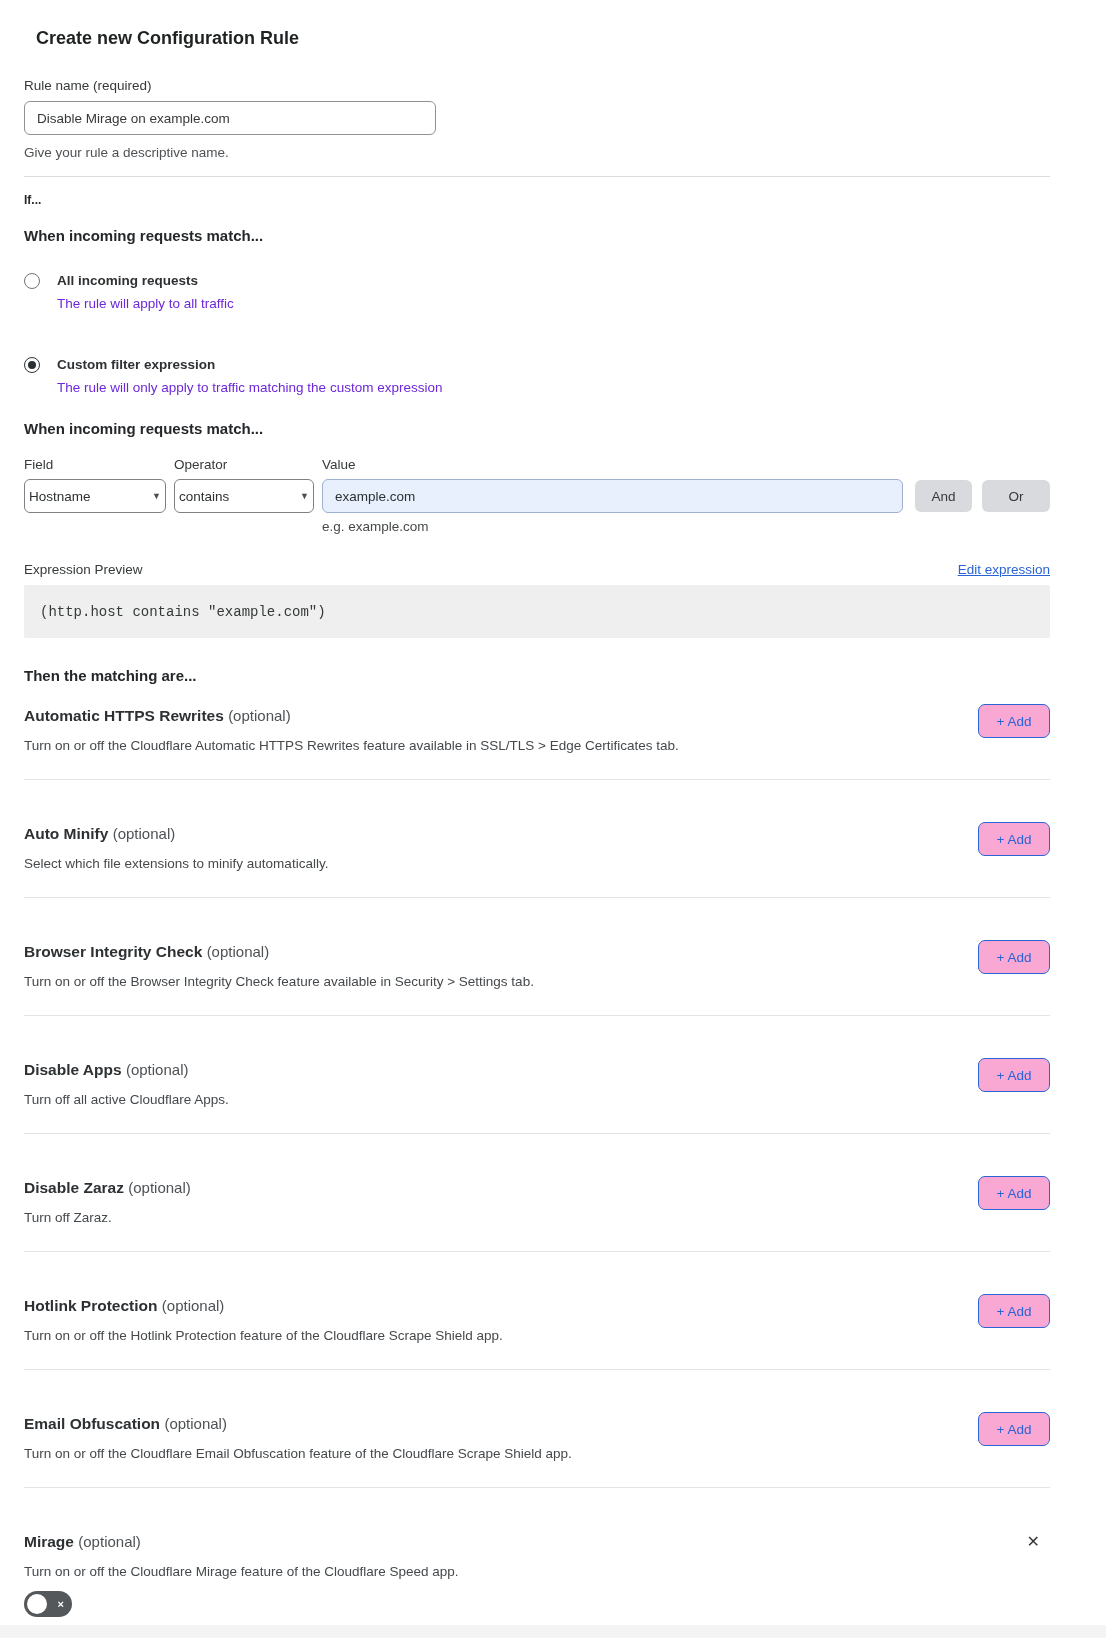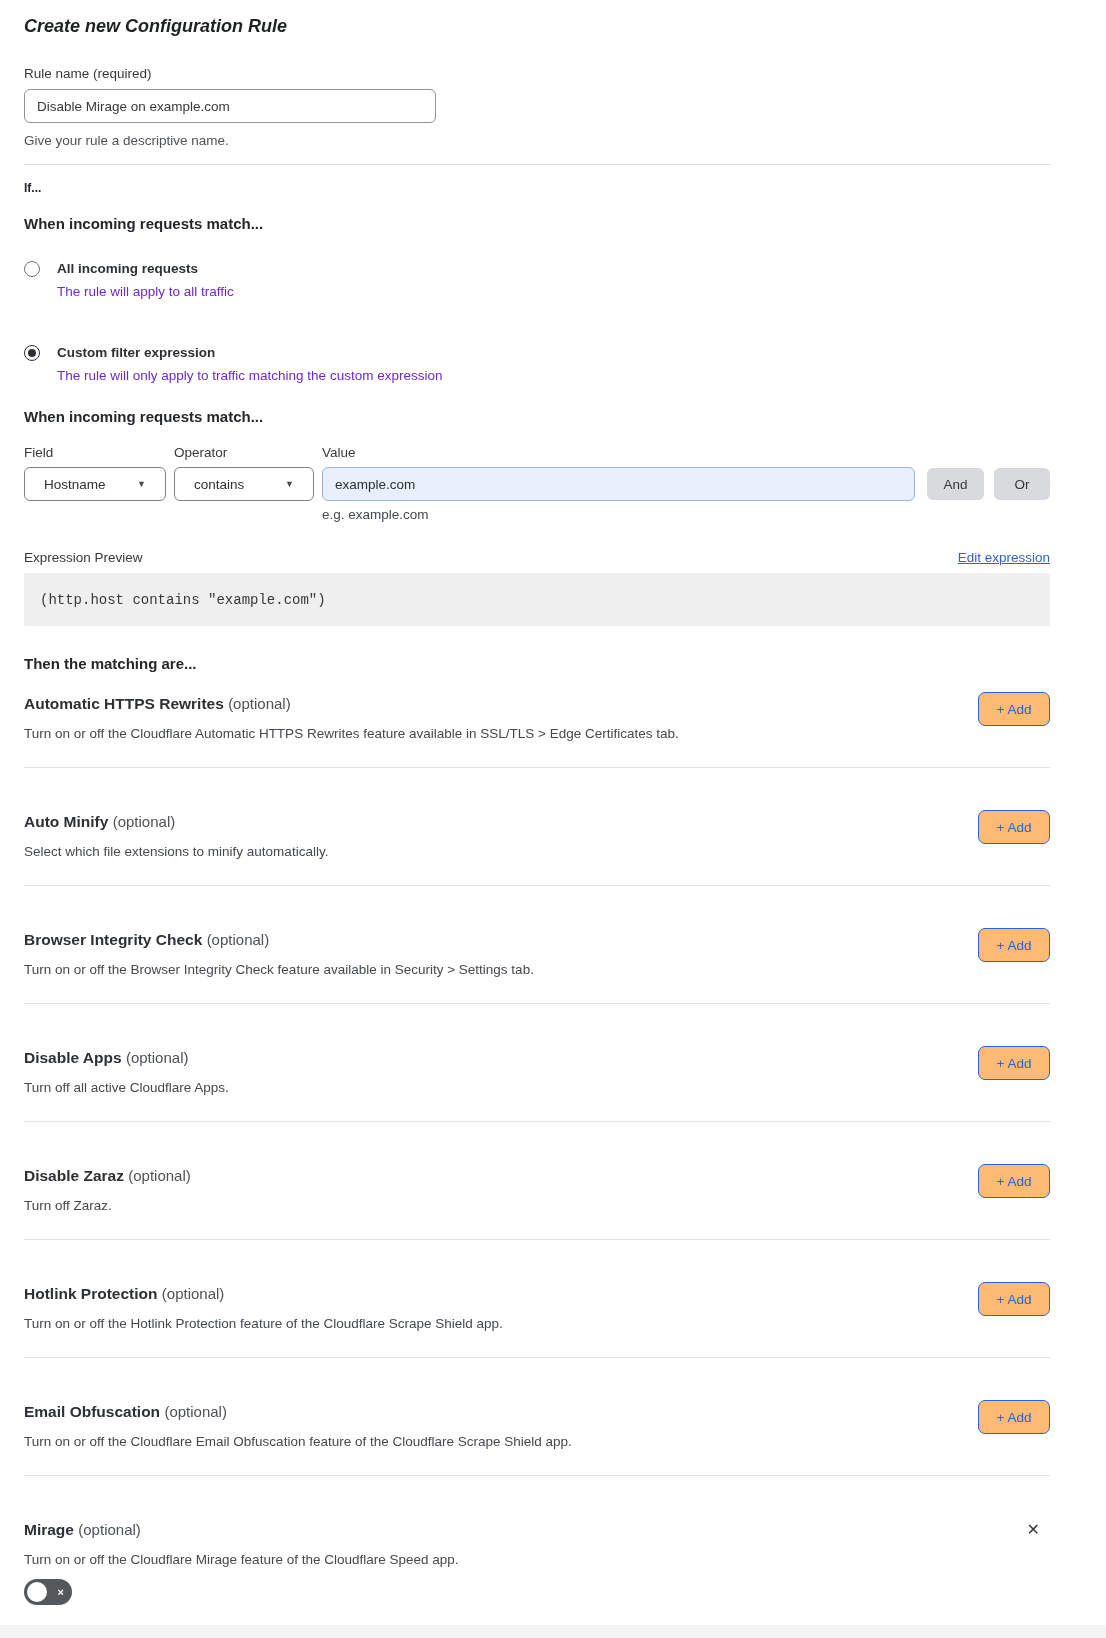--- a/index.html
+++ b/index.html
@@ -6,21 +6,21 @@
   body {
     width: 1106px; height: 1638px; overflow: hidden;
     background: #ffffff;
     font-family: "Liberation Sans", sans-serif;
     color: #36393a;
     position: relative;
   }
   .page { padding: 15px 56px 0 24px; }
 
   h1.page-title {
-    margin: 0; font-size: 18px; line-height: 22px; font-weight: 700; color: #1f2223; font-style: italic;
+    margin: 12px; font-size: 18px; line-height: 22px; font-weight: 700; color: #1f2223;
   }
   .field-label { margin-top: 28px; font-size: 13.5px; line-height: 17px; color: #36393a; }
   .text-input {
     box-sizing: border-box; display: block;
     margin-top: 7px; width: 412px; height: 34px;
     border: 1px solid #8f9296; border-radius: 6px;
     padding: 0 12px; font-size: 13.5px; color: #36393a;
     font-family: "Liberation Sans", sans-serif; background: #fff; outline: none;
   }
   .help-text { margin-top: 9px; font-size: 13.5px; line-height: 17px; color: #4e5255; }
@@ -47,39 +47,39 @@
   .radio-texts { font-size: 13.5px; }
   .radio-label { font-weight: 700; line-height: 17px; color: #2d3133; }
   .radio-desc { margin-top: 6px; line-height: 17px; color: #6d28d9; }
 
   .cond-row { margin-top: 18px; display: flex; align-items: flex-end; }
   .cond-col { display: flex; flex-direction: column; }
   .cond-label { font-size: 13.5px; line-height: 17px; color: #36393a; margin-bottom: 6px; }
   .select-box {
     box-sizing: border-box; height: 34px; border: 1px solid #7d8084; border-radius: 6px;
     background: #fff; display: flex; align-items: center; justify-content: space-between;
-    padding: 0 19px; font-size: 13.5px; color: #2d3133; cursor: pointer;
+    padding: 0 4px; font-size: 13.5px; color: #2d3133; cursor: pointer;
   }
   .caret { font-size: 9px; color: #4a4d50; margin-left: 8px; }
   .col-field { width: 142px; }
   .col-operator { width: 140px; margin-left: 8px; }
   .col-value { flex: 1 1 auto; margin-left: 8px; }
   .value-input {
     box-sizing: border-box; height: 34px; width: 100%;
     border: 1px solid #9fb0d0; border-radius: 6px; padding: 0 12px;
     background: #e8f0fe; font-size: 13.5px; color: #2d3133;
     font-family: "Liberation Sans", sans-serif; outline: none;
   }
   .andor-btn {
     box-sizing: border-box; height: 32px; border: none; border-radius: 6px;
     background: #d9dade; color: #36393a; font-size: 13.5px;
     font-family: "Liberation Sans", sans-serif; cursor: pointer; margin-bottom: 1px;
   }
   .and-btn { width: 57px; margin-left: 12px; }
-  .or-btn  { width: 56px; margin-left: 10px; }
+  .or-btn  { width: 68px; margin-left: 10px; }
   .cond-hint { margin: 5px 0 0 298px; font-size: 13.5px; line-height: 17px; color: #45494c; }
 
   .expr-header { margin-top: 26px; display: flex; justify-content: space-between; align-items: flex-end; }
   .expr-label { font-size: 13.5px; line-height: 17px; color: #36393a; }
   .edit-link { font-size: 13.5px; line-height: 17px; color: #2b63d6; text-decoration: underline; cursor: pointer; }
   .expr-box {
     box-sizing: border-box; margin-top: 7px; height: 53px; background: #efefef; border-radius: 2px;
     display: flex; align-items: center; padding: 0 16px;
     font-family: "Liberation Mono", monospace; font-size: 14px; color: #36393a;
   }
@@ -87,21 +87,21 @@
   .setting-section { padding-top: 44px; }
   .setting-section.first { padding-top: 21px; }
   .setting-row { display: flex; justify-content: space-between; align-items: flex-start; }
   .setting-title { font-size: 15.5px; line-height: 19px; color: #2d3133; }
   .setting-name { font-weight: 700; }
   .setting-optional { font-weight: 400; color: #4e5255; font-size: 15px; }
   .setting-desc { margin-top: 12px; font-size: 13.5px; line-height: 17px; color: #45494c; }
   .setting-divider { border: none; border-top: 1px solid #e3e3e3; margin: 25px 0 0 0; }
   .add-btn {
     box-sizing: border-box; flex: 0 0 auto; margin-top: -2px;
-    width: 72px; height: 34px; background: #fdba74;
+    width: 72px; height: 34px; background: #f9a8d4;
     border: 1.5px solid #2b63d6; border-radius: 7px;
     color: #2b63d6; font-size: 13.5px; font-family: "Liberation Sans", sans-serif; cursor: pointer;
   }
   .close-x {
     font-size: 16px; line-height: 19px; color: #36393a; cursor: pointer;
     margin-right: 10px; font-weight: 400; user-select: none;
   }
   .toggle {
     margin-top: 11px; width: 48px; height: 26px; border-radius: 13px;
     background: #55585a; position: relative; cursor: pointer;

